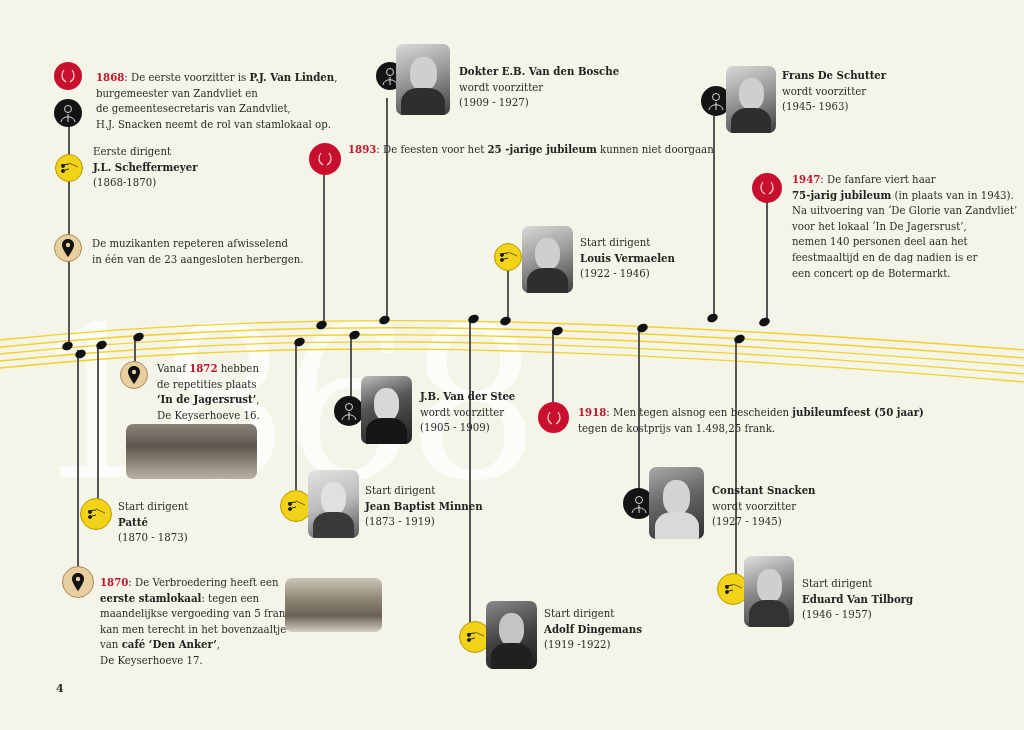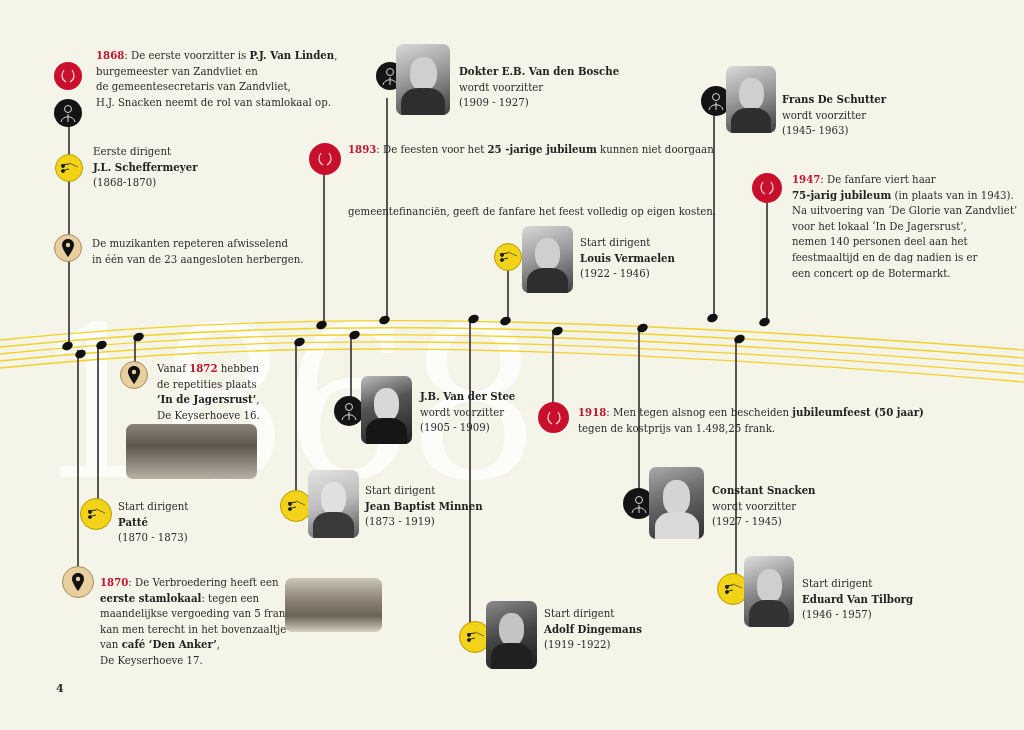--- a/index.html
+++ b/index.html
@@ -81,21 +81,21 @@
 </div>
 <div class="ico black" style="left:54px;top:99px">
   <svg width="18" height="20" viewBox="0 0 18 20">
       <g fill="none" stroke="#eee" stroke-width="0.9">
         <circle cx="9" cy="6" r="3.5"></circle>
         <path d="M2 19 C3 12 15 12 16 19"></path>
         <path d="M9 11 L9 19"></path>
       </g>
     </svg>
 </div>
-<div class="abs txt" style="left:96px;top:48px">
+<div class="abs txt" style="left:96px;top:70px">
   <span class="yr">1868</span><span>: De eerste voorzitter is </span><b>P.J. Van Linden</b><span>,</span><br>
   <span>burgemeester van Zandvliet en</span><br>
   <span>de gemeentesecretaris van Zandvliet,</span><br>
   <span>H.J. Snacken neemt de rol van stamlokaal op.</span>
 </div>
 
 <div class="ico yellow" style="left:55px;top:154px">
   <svg width="20" height="16" viewBox="0 0 20 16">
       <g stroke="#222" stroke-width="1" fill="#222">
         <path d="M2 5 L10 4"></path>
@@ -195,21 +195,20 @@
         <path d="M5 3 C2 7 2 12 7 15"></path>
         <path d="M13 3 C16 7 16 12 11 15"></path>
       </g>
     </svg>
 </div>
 <div class="abs txt" style="left:348px;top:142px">
   <span class="yr">1893</span><span>: De feesten voor het </span><b>25 -jarige jubileum</b><span> kunnen niet doorgaan</span><br>
   <br>
   <br>
   <br>
-  <span>gemeentefinanciën, geeft de fanfare het feest volledig op eigen kosten.</span>
 </div>
 
 <div class="ico yellow" style="left:494px;top:243px">
   <svg width="20" height="16" viewBox="0 0 20 16">
       <g stroke="#222" stroke-width="1" fill="#222">
         <path d="M2 5 L10 4"></path>
         <path d="M2 11 L10 9"></path>
         <circle cx="4" cy="6" r="1.5"></circle>
         <circle cx="4" cy="11" r="1.5"></circle>
       </g>
@@ -306,21 +305,21 @@
         <circle cx="9" cy="6" r="3.5"></circle>
         <path d="M2 19 C3 12 15 12 16 19"></path>
         <path d="M9 11 L9 19"></path>
       </g>
     </svg>
 </div>
 <div class="photo" style="left:726px;top:66px;width:50px;height:67px">
     <div class="face"></div>
     <div class="body"></div>
   </div>
-<div class="abs txt" style="left:782px;top:92px">
+<div class="abs txt" style="left:782px;top:68px">
   <b>Frans De Schutter</b><br>
   <span>wordt voorzitter</span><br>
   <span>(1945- 1963)</span>
 </div>
 
 <div class="ico red" style="left:752px;top:173px;width:30px;height:30px">
   <svg width="18" height="18" viewBox="0 0 18 18">
       <g fill="none" stroke="#f6d5d5" stroke-width="1.2">
         <path d="M5 3 C2 7 2 12 7 15"></path>
         <path d="M13 3 C16 7 16 12 11 15"></path>

